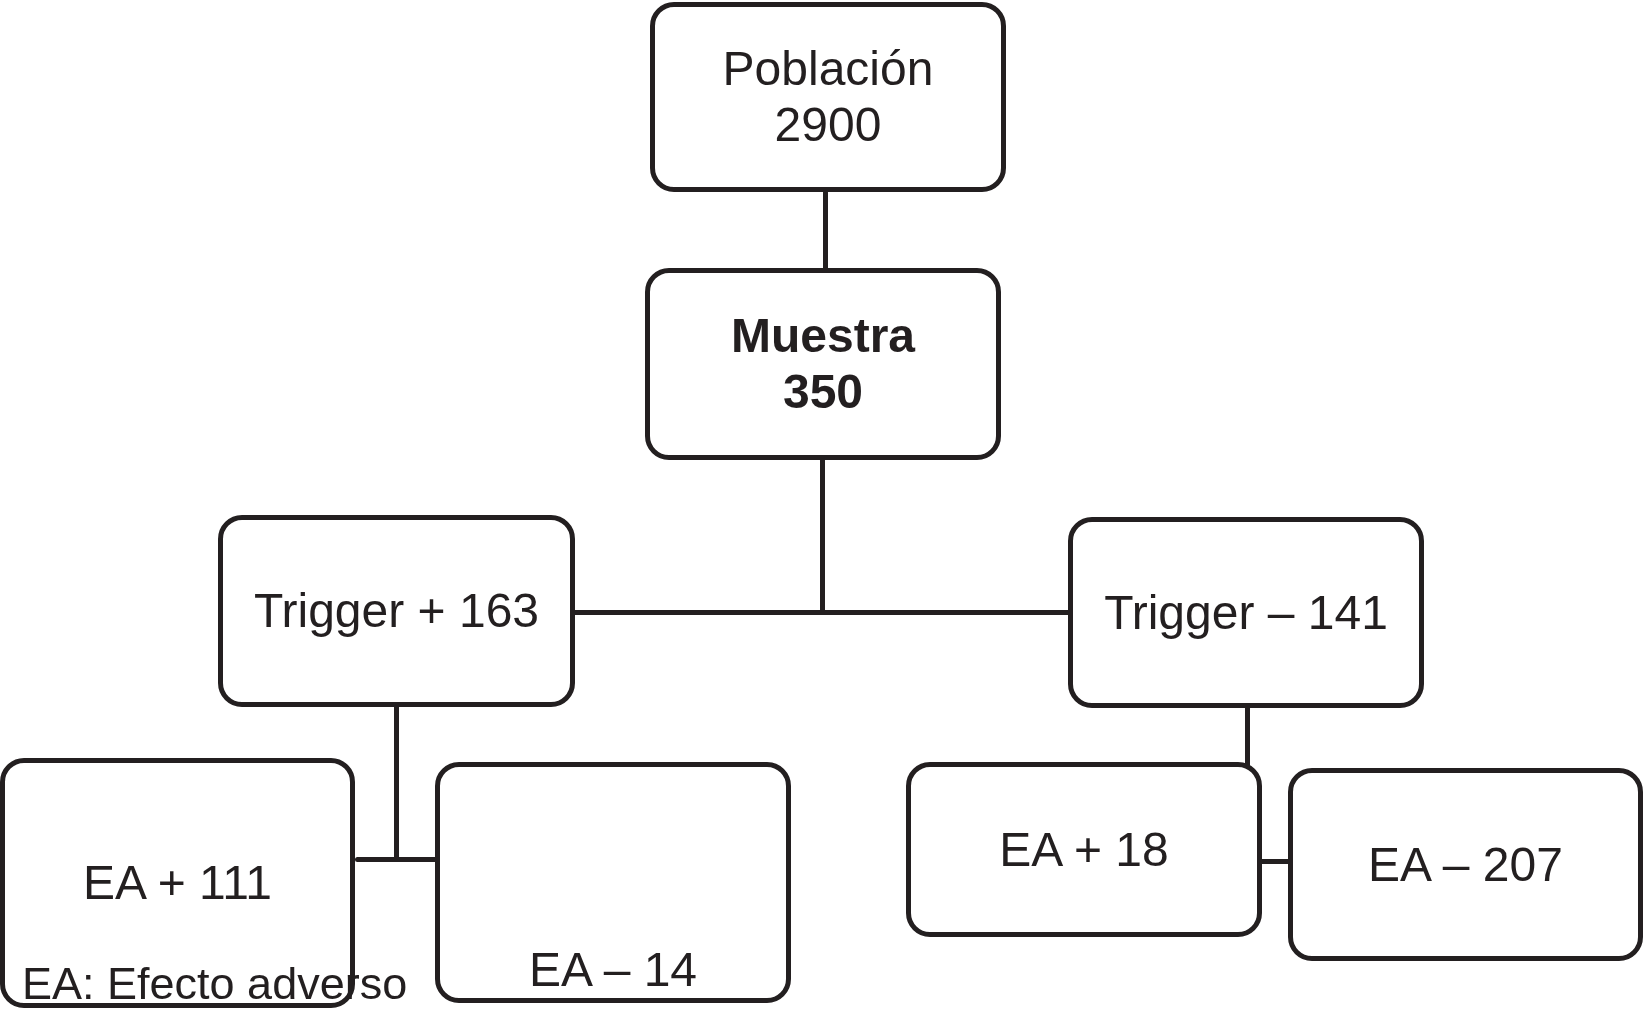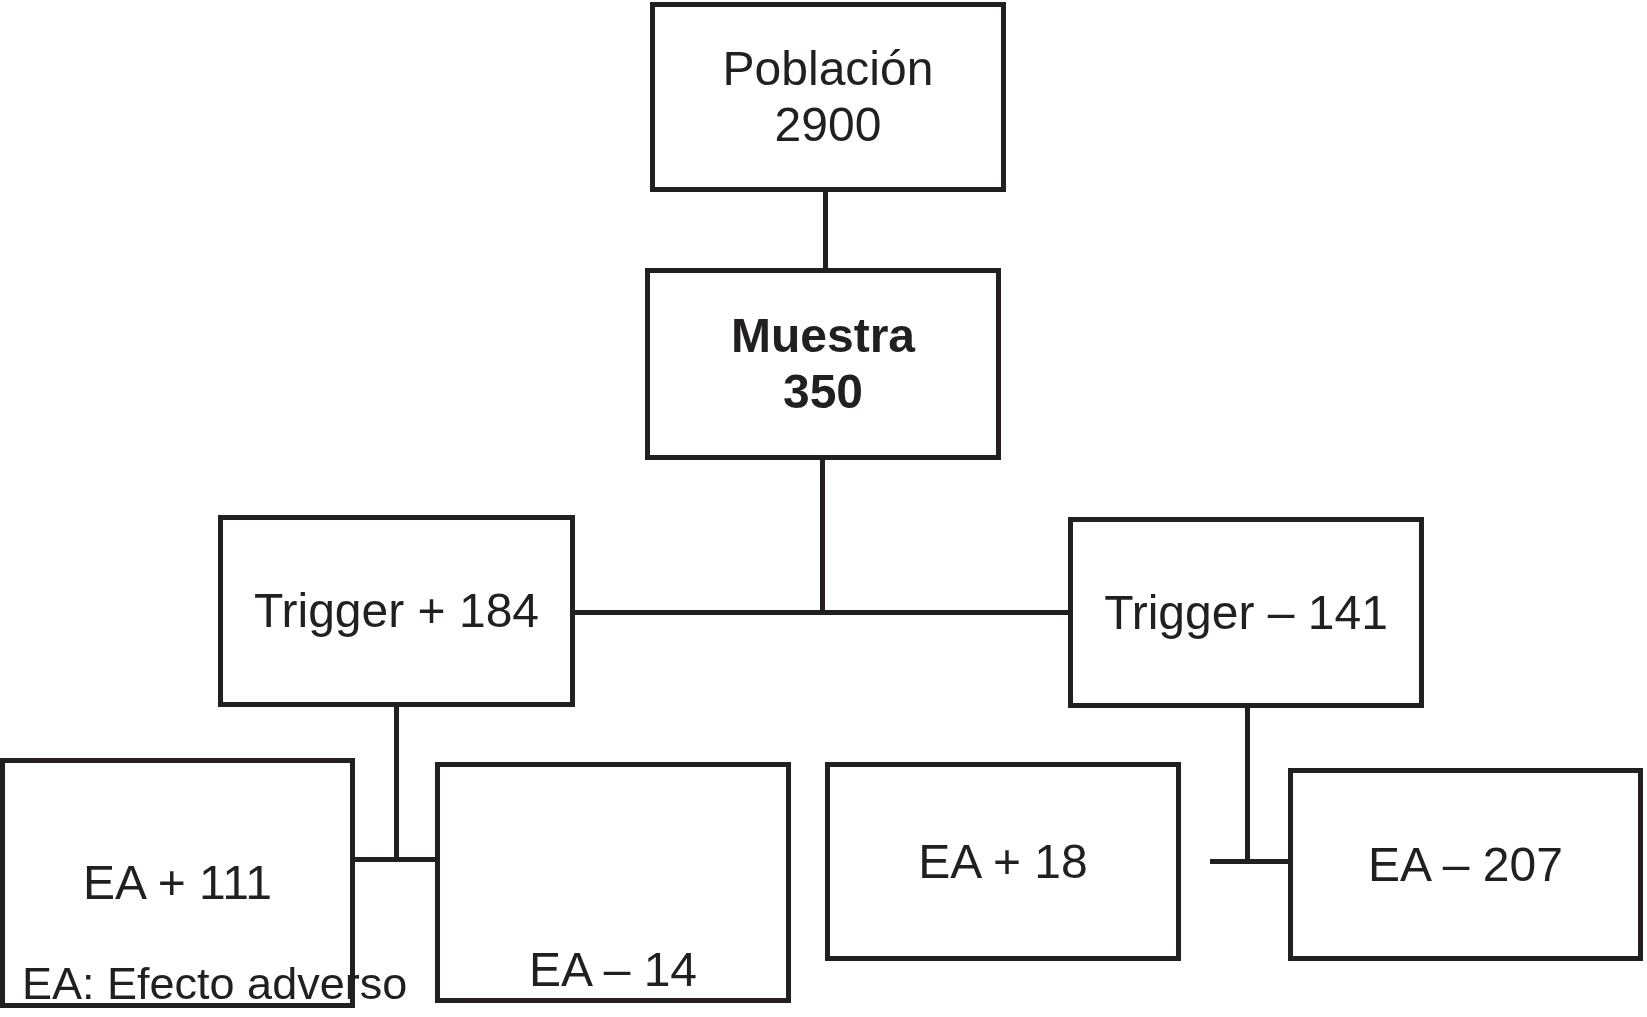--- a/index.html
+++ b/index.html
@@ -1,20 +1,20 @@
 <!DOCTYPE html>
 <html style="--line: #231f20; --text: #231f20; --background: #ffffff;"><head>
 <meta charset="utf-8">
 <style>
   :root{
     --line:#231f20;
     --text:#231f20;
     --background:#ffffff;
   }
-  *{margin:0;padding:0;box-sizing:border-box;}
+  *{margin:0;padding:0;box-sizing:border-box;border-radius:24px;}
   html,body{background:var(--background);}
   body{
     font-family:"Liberation Sans","DejaVu Sans",sans-serif;
     color:var(--text);
   }
   .canvas{
     position:relative;
     width:1647px;
     height:1017px;
     background:var(--background);
@@ -44,21 +44,21 @@
   
   #n-poblacion{left:650px; top:2px;   width:356px; height:190px;}
   
   #n-muestra  {left:645px; top:268px; width:356px; height:192px;font-weight:bold;}
   
   #n-trigger-pos{left:218px;  top:515px; width:357px; height:192px;}
   #n-trigger-neg{left:1068px; top:517px; width:356px; height:191px;}
   
   #n-ea-pos-111{left:0;    top:758px; width:355px; height:250px;}
   #n-ea-neg-14 {left:435px;  top:762px; width:356px; height:241px;justify-content:flex-end;}
-  #n-ea-pos-18 {left:825px;  top:762px; width:356px; height:199px;}
+  #n-ea-pos-18 {left:906px;  top:762px; width:356px; height:175px;}
   #n-ea-neg-207{left:1288px; top:768px; width:355px; height:193px;}
 
   
   #c-v1{left:823px;  top:190px; height:80px;}   
   #c-v2{left:820px;  top:458px; height:157px;}  
   #c-h1{left:573px;  top:610px; width:497px;}   
   #c-v3{left:394px;  top:705px; height:157px;}  
   #c-h2{left:355px;  top:857px; width:82px;}    
   #c-v4{left:1245px; top:706px; height:158px;}  
   #c-h3{left:1210px; top:859px; width:80px;}    
@@ -88,21 +88,21 @@
 
   <div class="node" id="n-muestra">
     <span>Muestra</span>
     <span>350</span>
   </div>
 
   <div class="vline" id="c-v2"></div>
   <div class="hline" id="c-h1"></div>
 
   <div class="node" id="n-trigger-pos">
-    <span>Trigger + 184</span>
+    <span>Trigger + 163</span>
   </div>
 
   <div class="node" id="n-trigger-neg">
     <span>Trigger – 141</span>
   </div>
 
   <div class="vline" id="c-v3"></div>
   <div class="hline" id="c-h2"></div>
 
   <div class="vline" id="c-v4"></div>

